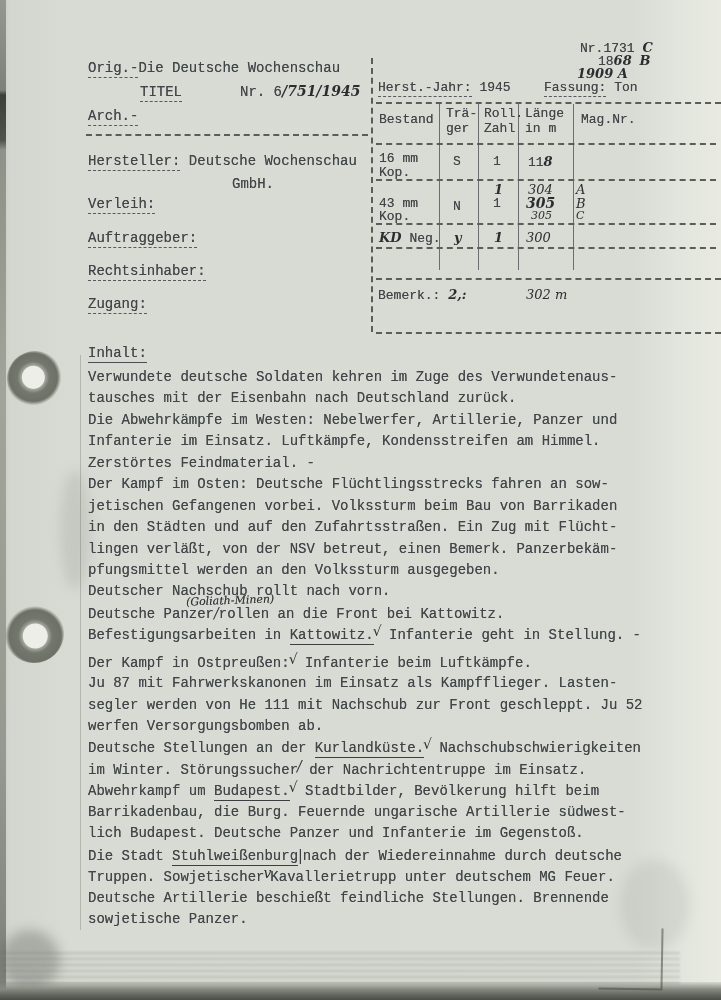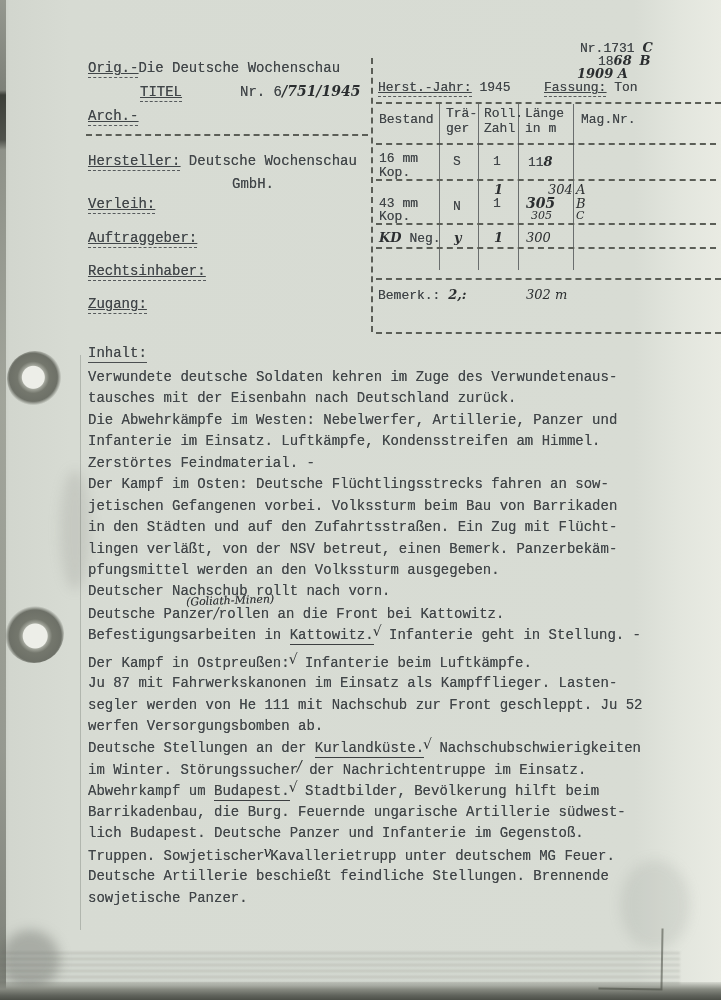--- a/index.html
+++ b/index.html
@@ -27,21 +27,21 @@
   .hole2{left:4px;top:603px;width:60px;height:60px;
     background:radial-gradient(circle at 52% 55%,#edeee8 0 12px,#a3a69c 13px,#74776d 17px,#6d7067 26px,rgba(109,112,103,0) 30px);}
   .blotch{position:absolute;border-radius:50%;filter:blur(6px);}
   .b1{left:60px;top:470px;width:30px;height:120px;background:rgba(120,124,116,.18);}
   .b2{left:620px;top:860px;width:70px;height:90px;background:rgba(130,134,125,.15);}
   .b3{left:0px;top:930px;width:60px;height:60px;background:rgba(90,93,85,.35);}
 
   
   .tw{position:absolute;font-size:14px;letter-spacing:0;white-space:pre;color:#404548;text-shadow:0 0 .4px rgba(64,69,72,.7);}
   .sm{font-size:13px;}
-  .lbl{border-bottom:1.5px dashed #565a5c;padding-bottom:1px;text-decoration:underline;}
+  .lbl{border-bottom:1.5px dashed #565a5c;padding-bottom:1px;}
   .solid-u{border-bottom:1.5px solid #4a4e50;padding-bottom:1px;}
   .hw{font-family:"DejaVu Serif",serif;font-style:italic;color:#2b2e30;text-shadow:none;}
   .hwb{font-weight:700;}
   .dash{position:absolute;border-top:2px dashed #5b5e57;height:0;}
   .vline{position:absolute;width:0;border-left:1.5px solid rgba(70,74,76,.75);}
   .vdash{position:absolute;width:0;border-left:2px dashed #5b5e57;}
 
   
   #inhalt-lines{position:absolute;left:88px;top:369px;width:590px;}
   .cline{position:relative;height:21.45px;white-space:pre;font-size:14px;text-shadow:0 0 .4px rgba(64,69,72,.7);}
@@ -107,21 +107,21 @@
     <div class="vline" style="left:197px;top:66px;height:166px;"></div>
 
     <div class="tw sm" style="left:3px;top:113px;">16 mm</div>
     <div class="tw sm" style="left:3px;top:127px;">Kop.</div>
     <div class="tw sm" style="left:77px;top:116px;">S</div>
     <div class="tw sm" style="left:117px;top:116px;">1</div>
     <div class="tw sm" style="left:152px;top:116px;"><span>11</span><span class="hw hwb">8</span></div>
     <div class="dash" style="left:0;top:141px;width:340px;"></div>
 
     <div class="tw sm hw hwb" style="left:118px;top:144px;">1</div>
-    <div class="tw sm hw" style="left:152px;top:144px;margin-left:20px;">304</div>
+    <div class="tw sm hw" style="left:152px;top:144px;">304</div>
     <div class="tw sm hw" style="left:200px;top:144px;">A</div>
     <div class="tw sm" style="left:3px;top:158px;">43 mm</div>
     <div class="tw sm" style="left:77px;top:161px;">N</div>
     <div class="tw sm" style="left:117px;top:158px;">1</div>
     <div class="tw sm hw hwb" style="left:150px;top:157px;font-size:14px;">305</div>
     <div class="tw sm hw" style="left:200px;top:158px;">B</div>
     <div class="tw sm" style="left:3px;top:171px;">Kop.</div>
     <div class="tw hw" style="left:155px;top:171px;font-size:11px;">305</div>
     <div class="tw hw" style="left:200px;top:171px;font-size:11px;">C</div>
     <div class="dash" style="left:0;top:185px;width:340px;"></div>
@@ -155,18 +155,19 @@
       <div class="cline"><span>Befestigungsarbeiten in </span><span class="u">Kattowitz.</span><span class="chk">√</span><span> Infanterie geht in Stellung. -</span></div>
       <div class="cline" style="margin-top: 6px;"><span>Der Kampf in Ostpreußen:</span><span class="chk">√</span><span> Infanterie beim Luftkämpfe.</span></div>
       <div class="cline"><span>Ju 87 mit Fahrwerkskanonen im Einsatz als Kampfflieger. Lasten-</span></div>
       <div class="cline"><span>segler werden von He 111 mit Nachschub zur Front geschleppt. Ju 52</span></div>
       <div class="cline"><span>werfen Versorgungsbomben ab.</span></div>
       <div class="cline"><span>Deutsche Stellungen an der </span><span class="u">Kurlandküste.</span><span class="chk">√</span><span> Nachschubschwierigkeiten</span></div>
       <div class="cline"><span>im Winter. Störungssucher</span><span class="chk">/</span><span> der Nachrichtentruppe im Einsatz.</span></div>
       <div class="cline"><span>Abwehrkampf um </span><span class="u">Budapest.</span><span class="chk">√</span><span> Stadtbilder, Bevölkerung hilft beim</span></div>
       <div class="cline"><span>Barrikadenbau, die Burg. Feuernde ungarische Artillerie südwest-</span></div>
       <div class="cline"><span>lich Budapest. Deutsche Panzer und Infanterie im Gegenstoß.</span></div>
+      <div class="cline"><span>Die Stadt </span><span class="u">Stuhlweißenburg</span><span class="hwseg">|</span><span>nach der Wiedereinnahme durch deutsche</span></div>
       <div class="cline"><span>Truppen. Sowjetischer</span><span class="chk">v</span><span>Kavallerietrupp unter deutschem MG Feuer.</span></div>
       <div class="cline"><span>Deutsche Artillerie beschießt feindliche Stellungen. Brennende</span></div>
       <div class="cline"><span>sowjetische Panzer.</span></div>
     </div>
 
 </div>
 
 </body></html>

